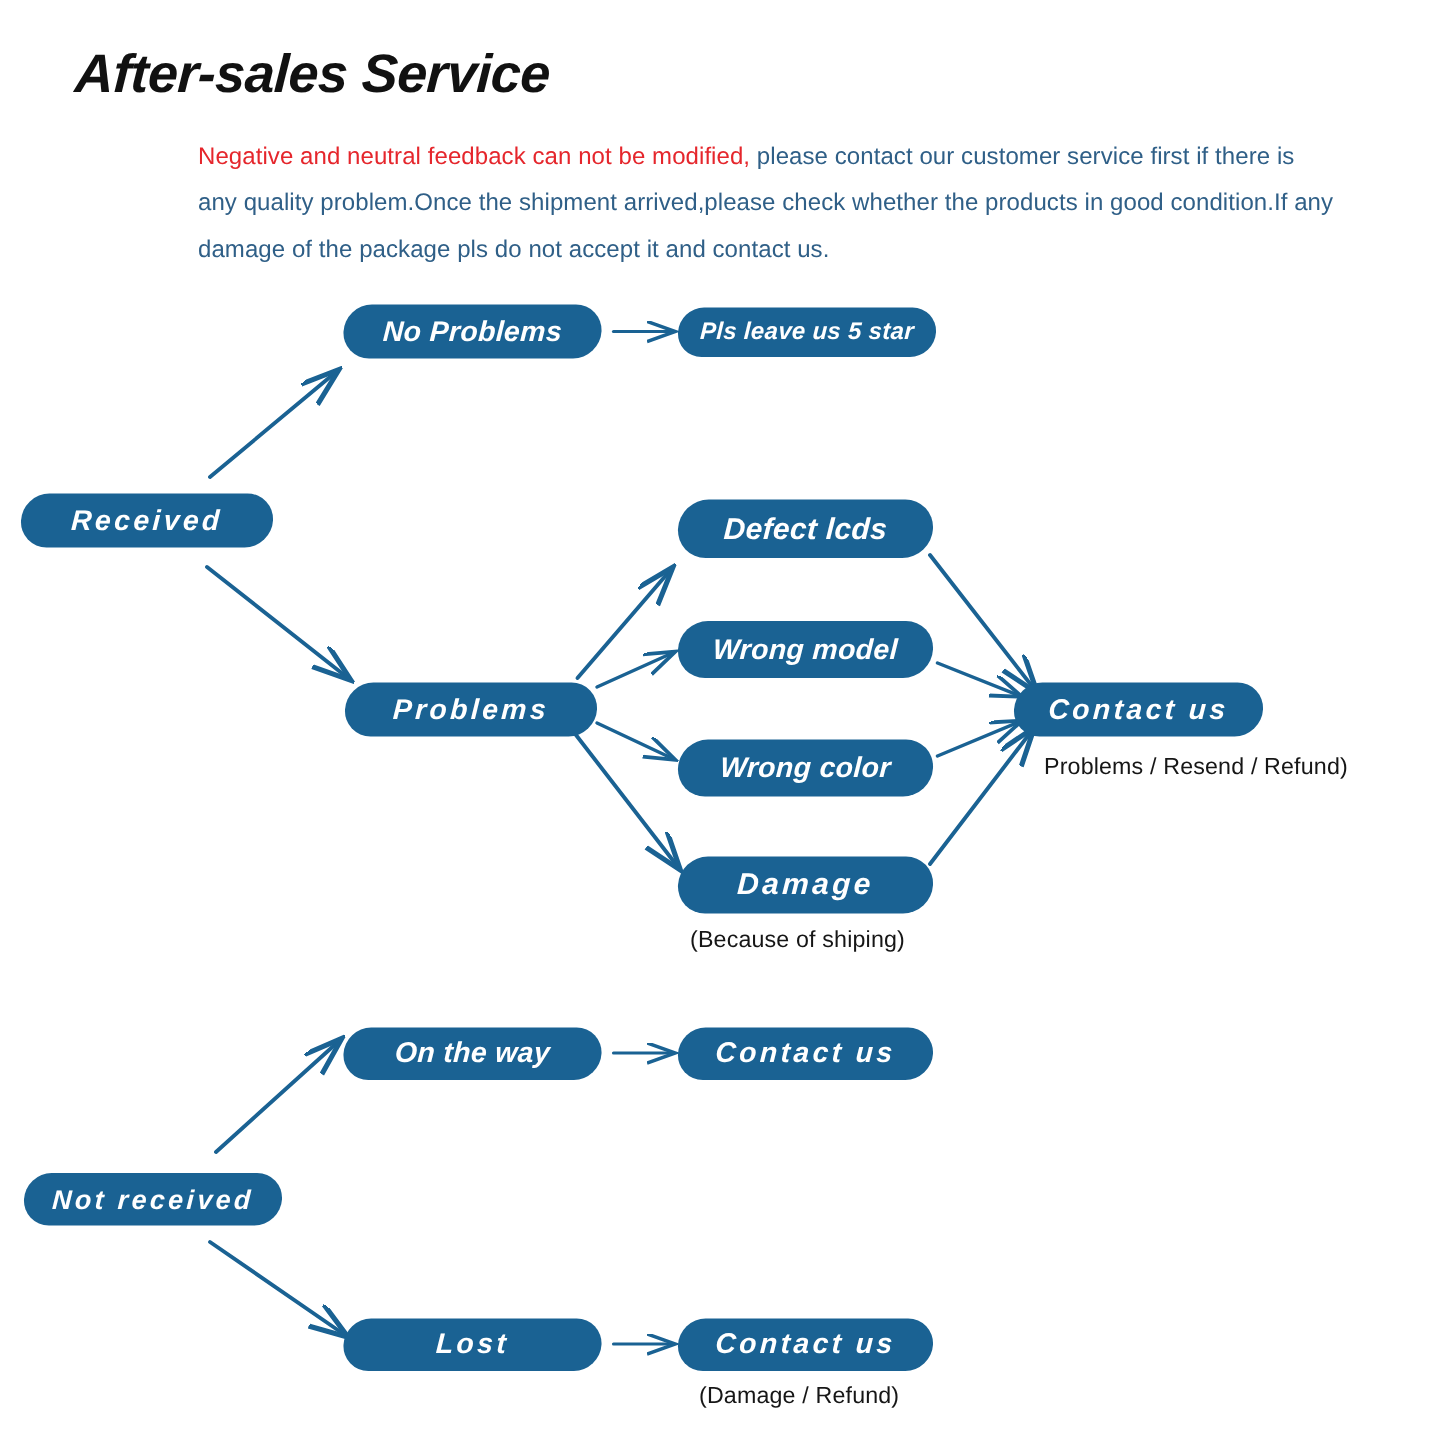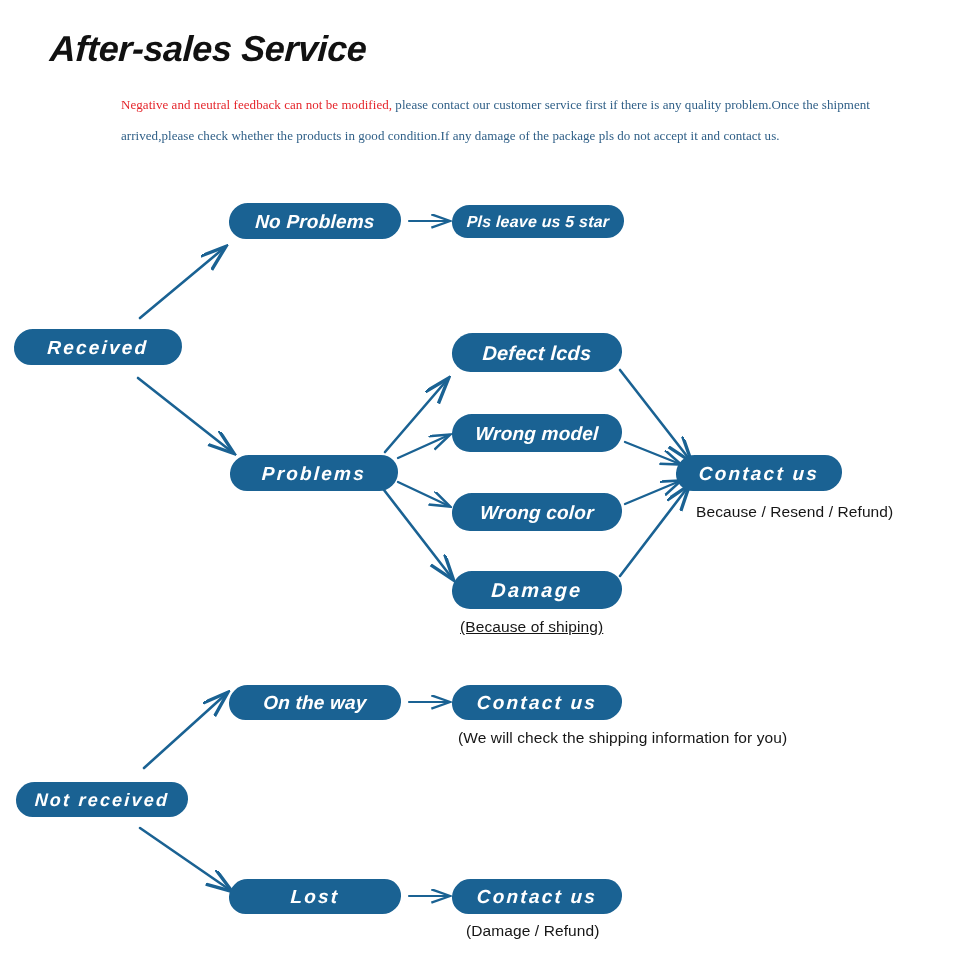--- a/index.html
+++ b/index.html
@@ -32,28 +32,27 @@
     font-style: italic;
     letter-spacing: -0.4px;
     color: #111111;
     white-space: nowrap;
     transform: skewX(-3deg);
   }
 
   
   .intro {
     position: absolute;
-    left: 121px;
+    left: 132px;
     top: 89px;
     width: 760px;
-    font-size: 13px;
+    font-size: 16px;
     line-height: 31px;
     color: #2f5f87;
     letter-spacing: 0.05px;
-    font-family: Liberation Serif, serif;
   }
   .intro .accent {
     color: #e5262c;
   }
 
   
   #wires {
     position: absolute;
     left: 0;
     top: 0;
@@ -167,41 +166,40 @@
   </div>
 
   <div class="pill" style="left:452px; top:493px; width:170px; height:38px; font-size:19px;">
     <span>Wrong color</span>
   </div>
 
   <div class="pill spaced" style="left:452px; top:571px; width:170px; height:38px; font-size:20px;">
     <span>Damage</span>
   </div>
 
-  <div class="caption" style="left:460px; top:618px;text-decoration:underline;">(Because of shiping)</div>
+  <div class="caption" style="left:460px; top:618px;">(Because of shiping)</div>
 
   <div class="pill spaced" style="left:676px; top:455px; width:166px; height:36px; font-size:19px;">
     <span>Contact us</span>
   </div>
 
-  <div class="caption" style="left:696px; top:503px;">Because / Resend / Refund)</div>
+  <div class="caption" style="left:696px; top:503px;">Problems / Resend / Refund)</div>
 
   <div class="pill spaced" style="left:16px; top:782px; width:172px; height:35px; font-size:18px;">
     <span>Not received</span>
   </div>
 
   <div class="pill" style="left:229px; top:685px; width:172px; height:35px; font-size:19px;">
     <span>On the way</span>
   </div>
 
   <div class="pill spaced" style="left:452px; top:685px; width:170px; height:35px; font-size:19px;">
     <span>Contact us</span>
   </div>
 
-  <div class="caption" style="left:458px; top:729px;">(We will check the shipping information for you)</div>
 
   <div class="pill spaced" style="left:229px; top:879px; width:172px; height:35px; font-size:19px;">
     <span>Lost</span>
   </div>
 
   <div class="pill spaced" style="left:452px; top:879px; width:170px; height:35px; font-size:19px;">
     <span>Contact us</span>
   </div>
 
   <div class="caption" style="left:466px; top:922px;">(Damage / Refund)</div>

